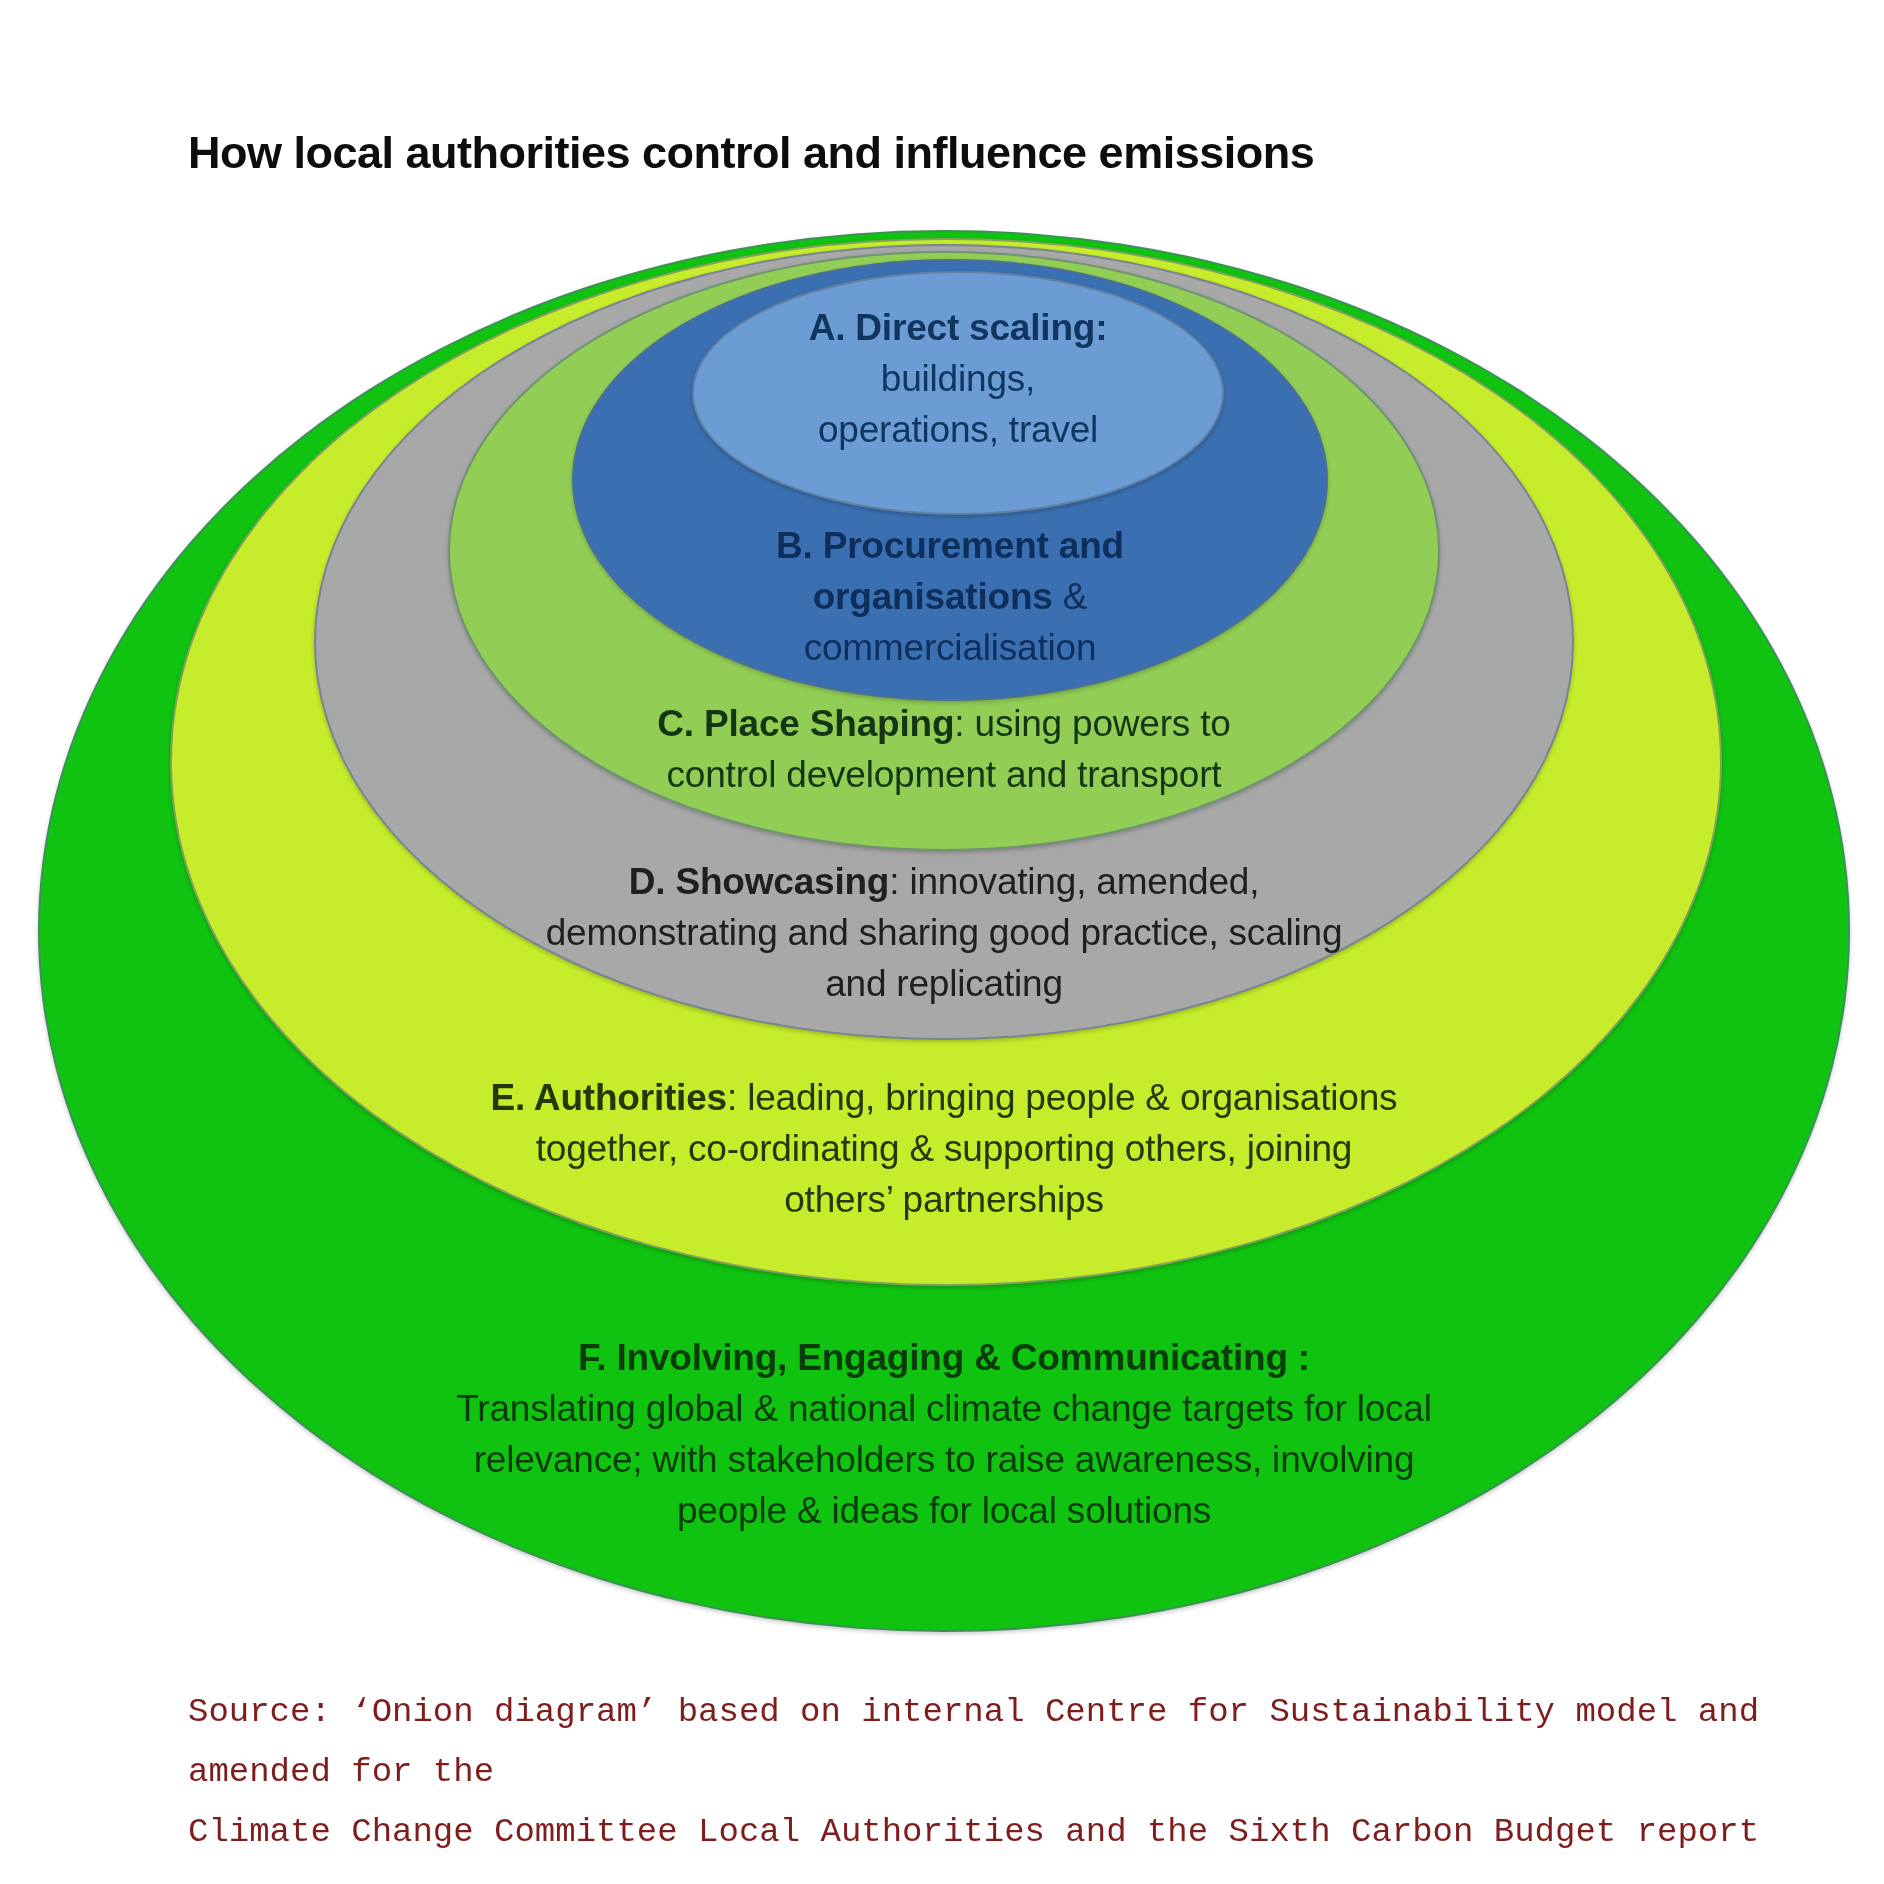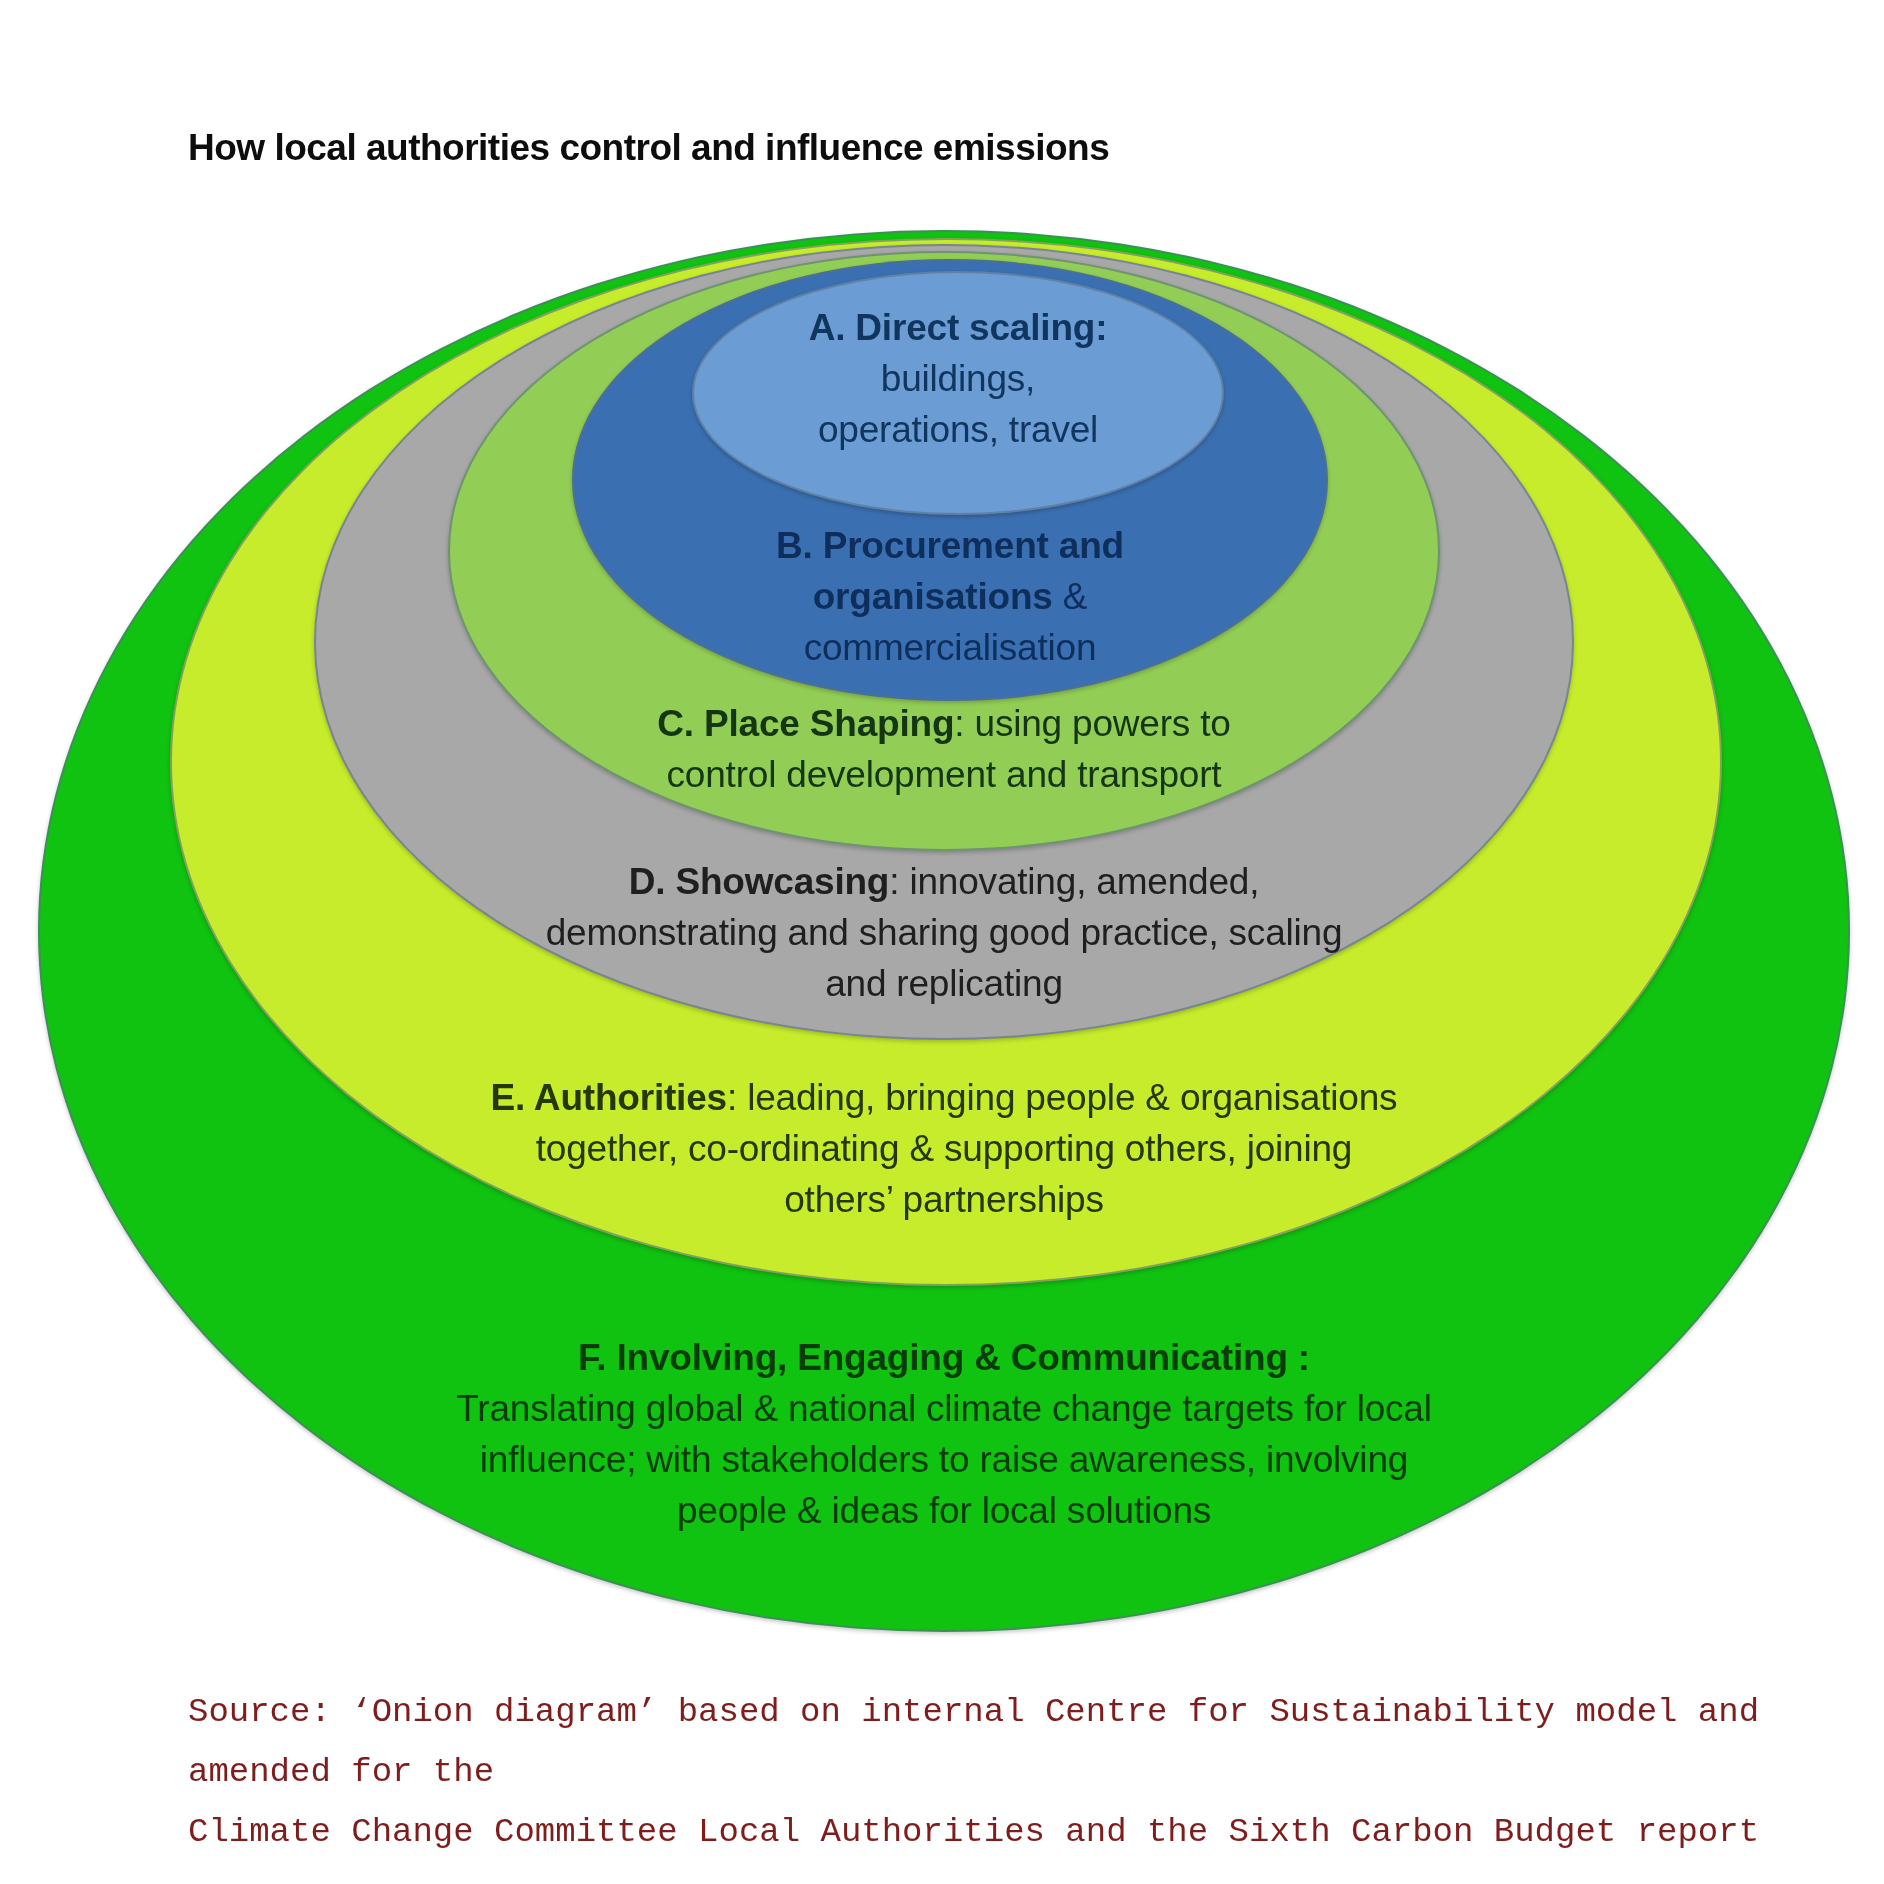--- a/index.html
+++ b/index.html
@@ -7,21 +7,21 @@
     width: 1884px; height: 1884px;
     background: #ffffff;
     position: relative;
     overflow: hidden;
     font-family: "Liberation Sans", "DejaVu Sans", sans-serif;
   }
   .page-title {
     position: absolute;
     left: 188px; top: 92px;
     width: 1560px;
-    font-size: 37px;
+    font-size: 45px;
     font-weight: 700;
     letter-spacing: -0.5px;
     color: #0d0d0d;
     line-height: 62px;
   }
   .onion { position: absolute; left: 0; top: 0; width: 1884px; height: 1884px; }
   .ellipse {
     position: absolute;
     border-radius: 50%;
     border: 2px solid rgba(88, 110, 134, 0.60);
@@ -97,21 +97,21 @@
 
   <div class="layer-text text-e" style="color: rgb(37, 56, 10);">
     <div><span class="b">E. Authorities</span><span>: leading, bringing people &amp; organisations</span></div>
     <div>together, co-ordinating &amp; supporting others, joining</div>
     <div>others’ partnerships</div>
   </div>
 
   <div class="layer-text text-f" style="color: rgb(8, 60, 8);">
     <div><span class="b">F. Involving, Engaging &amp; Communicating :</span></div>
     <div>Translating global &amp; national climate change targets for local</div>
-    <div>influence; with stakeholders to raise awareness, involving</div>
+    <div>relevance; with stakeholders to raise awareness, involving</div>
     <div>people &amp; ideas for local solutions</div>
   </div>
 
 </div>
 
 <div class="source-note">
   <div>Source: ‘Onion diagram’ based on internal Centre for Sustainability model and amended for the</div>
   <div>Climate Change Committee Local Authorities and the Sixth Carbon Budget report</div>
 </div>
 

